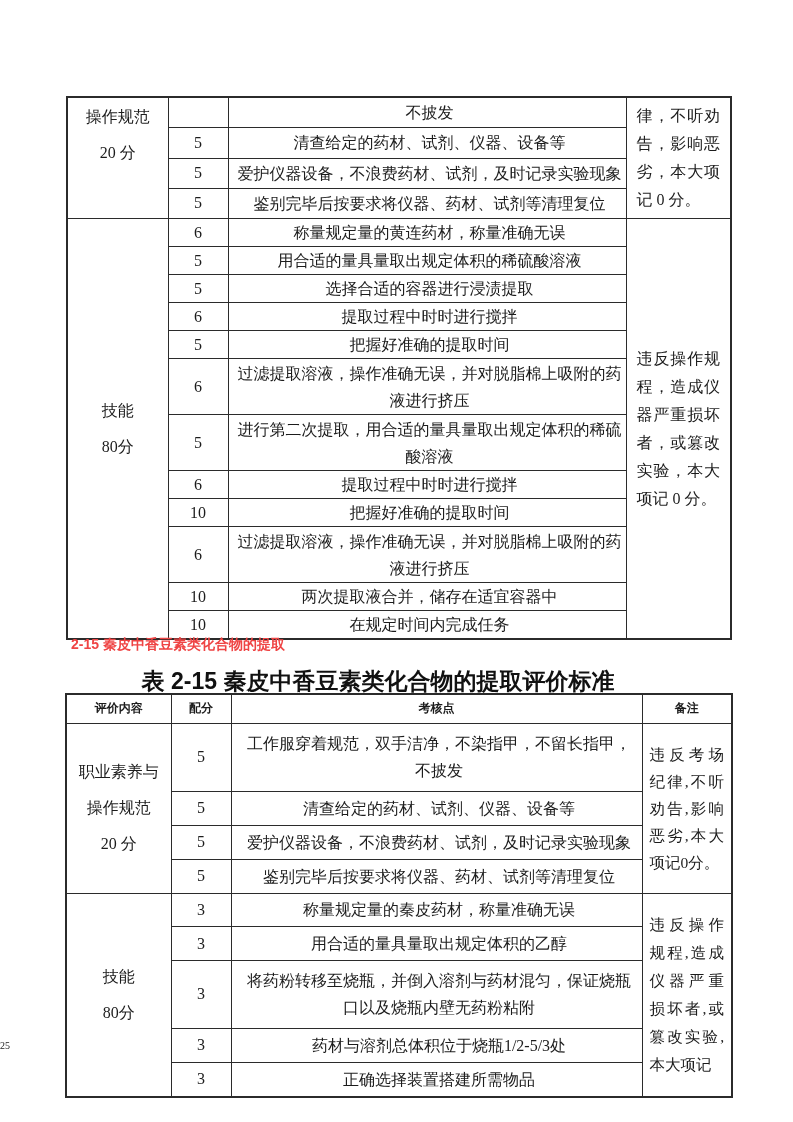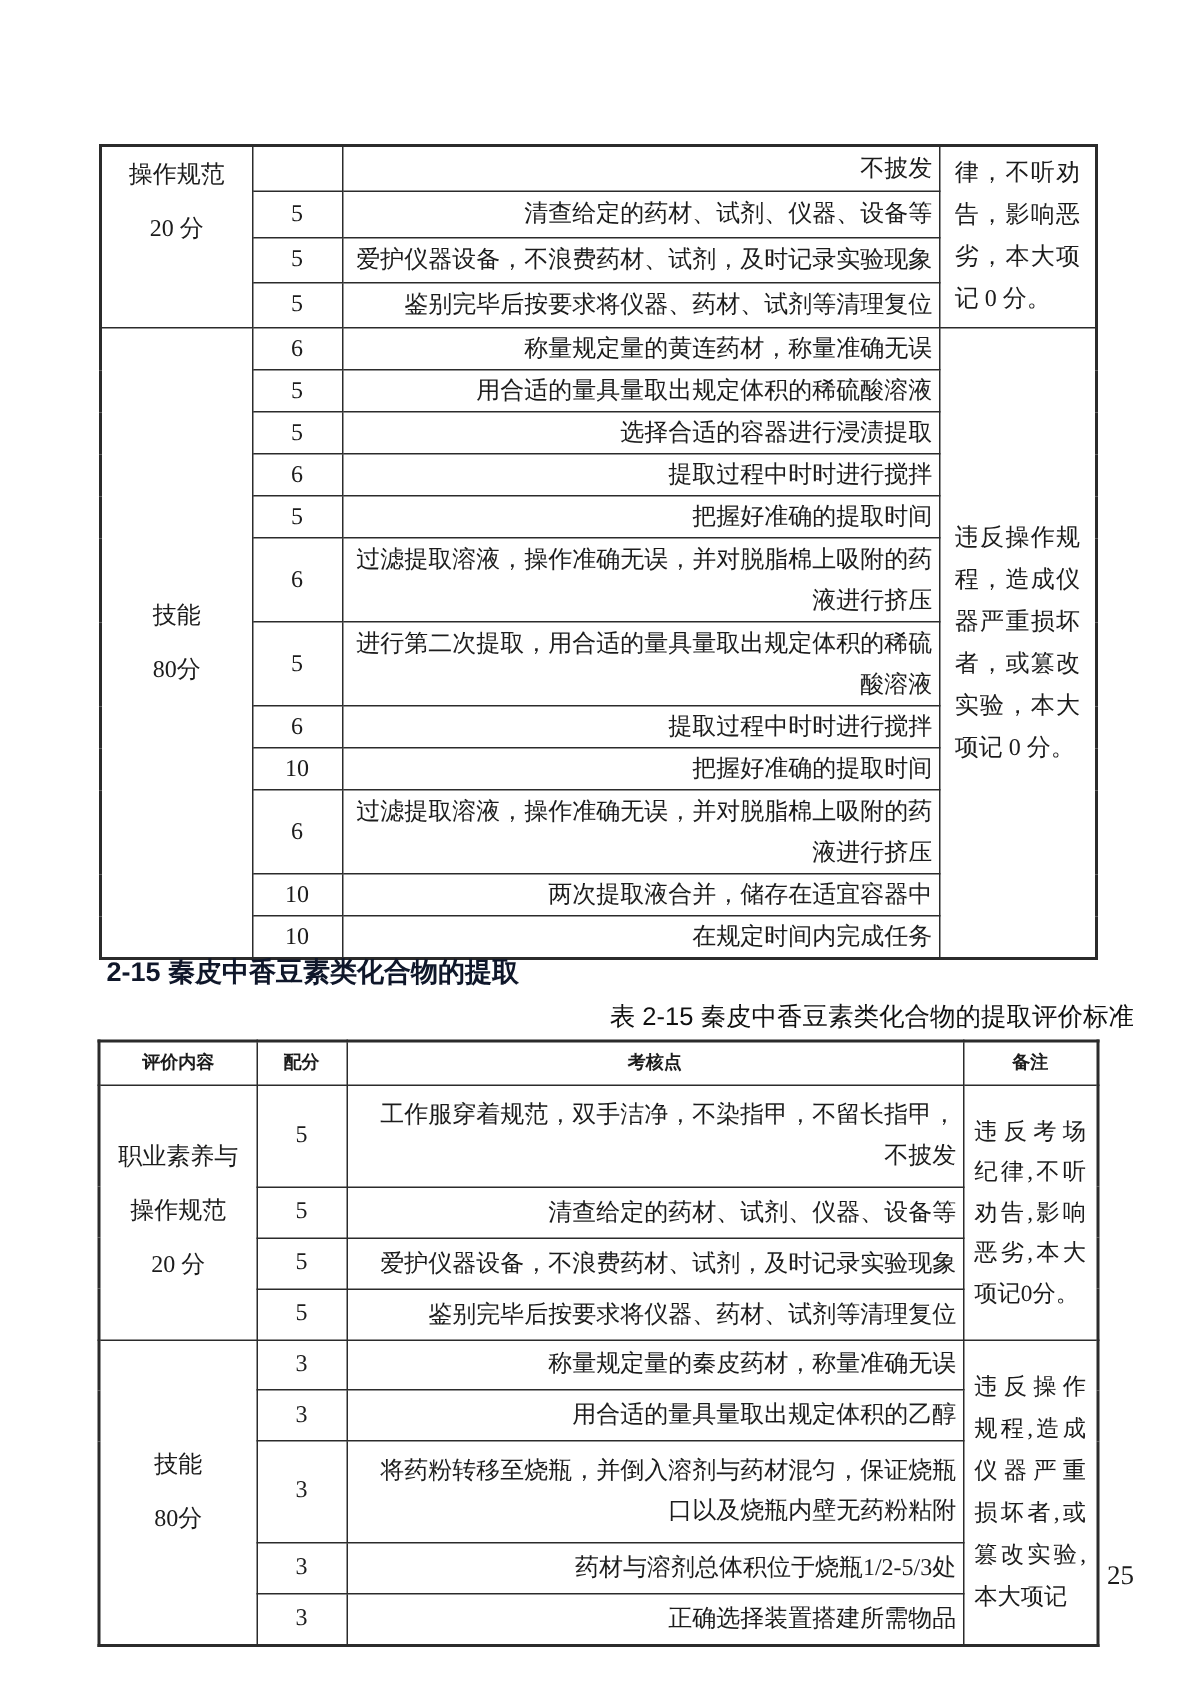--- a/index.html
+++ b/index.html
@@ -36,58 +36,57 @@
   tr.d  { height: 56px; }
   .label {
     text-align: center;
     vertical-align: middle;
     white-space: pre-line;
     line-height: 36px;
   }
   .vtop { vertical-align: top; padding-top: 1px; }
   .score { text-align: center; vertical-align: middle; }
   .point {
-    text-align: right;
+    text-align: center;
     vertical-align: middle;
     padding: 0 4px 0 9px;
     line-height: 27px;
   }
   .note {
     text-align: justify;
     text-justify: inter-character;
     vertical-align: middle;
     padding: 4px 10px;
     line-height: 28px;
   }
   .t2 .note { padding: 17px 7px; font-size: 15.5px; }
   .lh27 { line-height: 27px; }
   .lh24 { line-height: 28px; }
   .heading {
     position: absolute;
     left: 71px; top: 636px;
     font-family: "Liberation Sans", sans-serif;
     font-weight: bold;
-    font-size: 18px;
-    color: #0f172a;
+    font-size: 14px;
+    color: #ef4444;
   }
   .caption {
     position: absolute;
     left: 0; top: 666px; width: 100%;
-    text-align: right;
+    text-align: center;
     font-family: "Liberation Sans", sans-serif;
-    font-weight: normal;
-    font-size: 17px;
+    font-weight: bold;
+    font-size: 23px;
     color: #111111;
   }
   .pagenum {
     position: absolute;
     left: 0; top: 1040px; width: 100%;
-    text-align: right;
-    font-size: 18px;
-    padding-left: 25px;
+    text-align: left;
+    font-size: 10px;
   }
 </style>
 </head>
 <body>
 
 <div class="page">
 
   <table class="t t1">
     <colgroup>
       <col style="width:101px">

